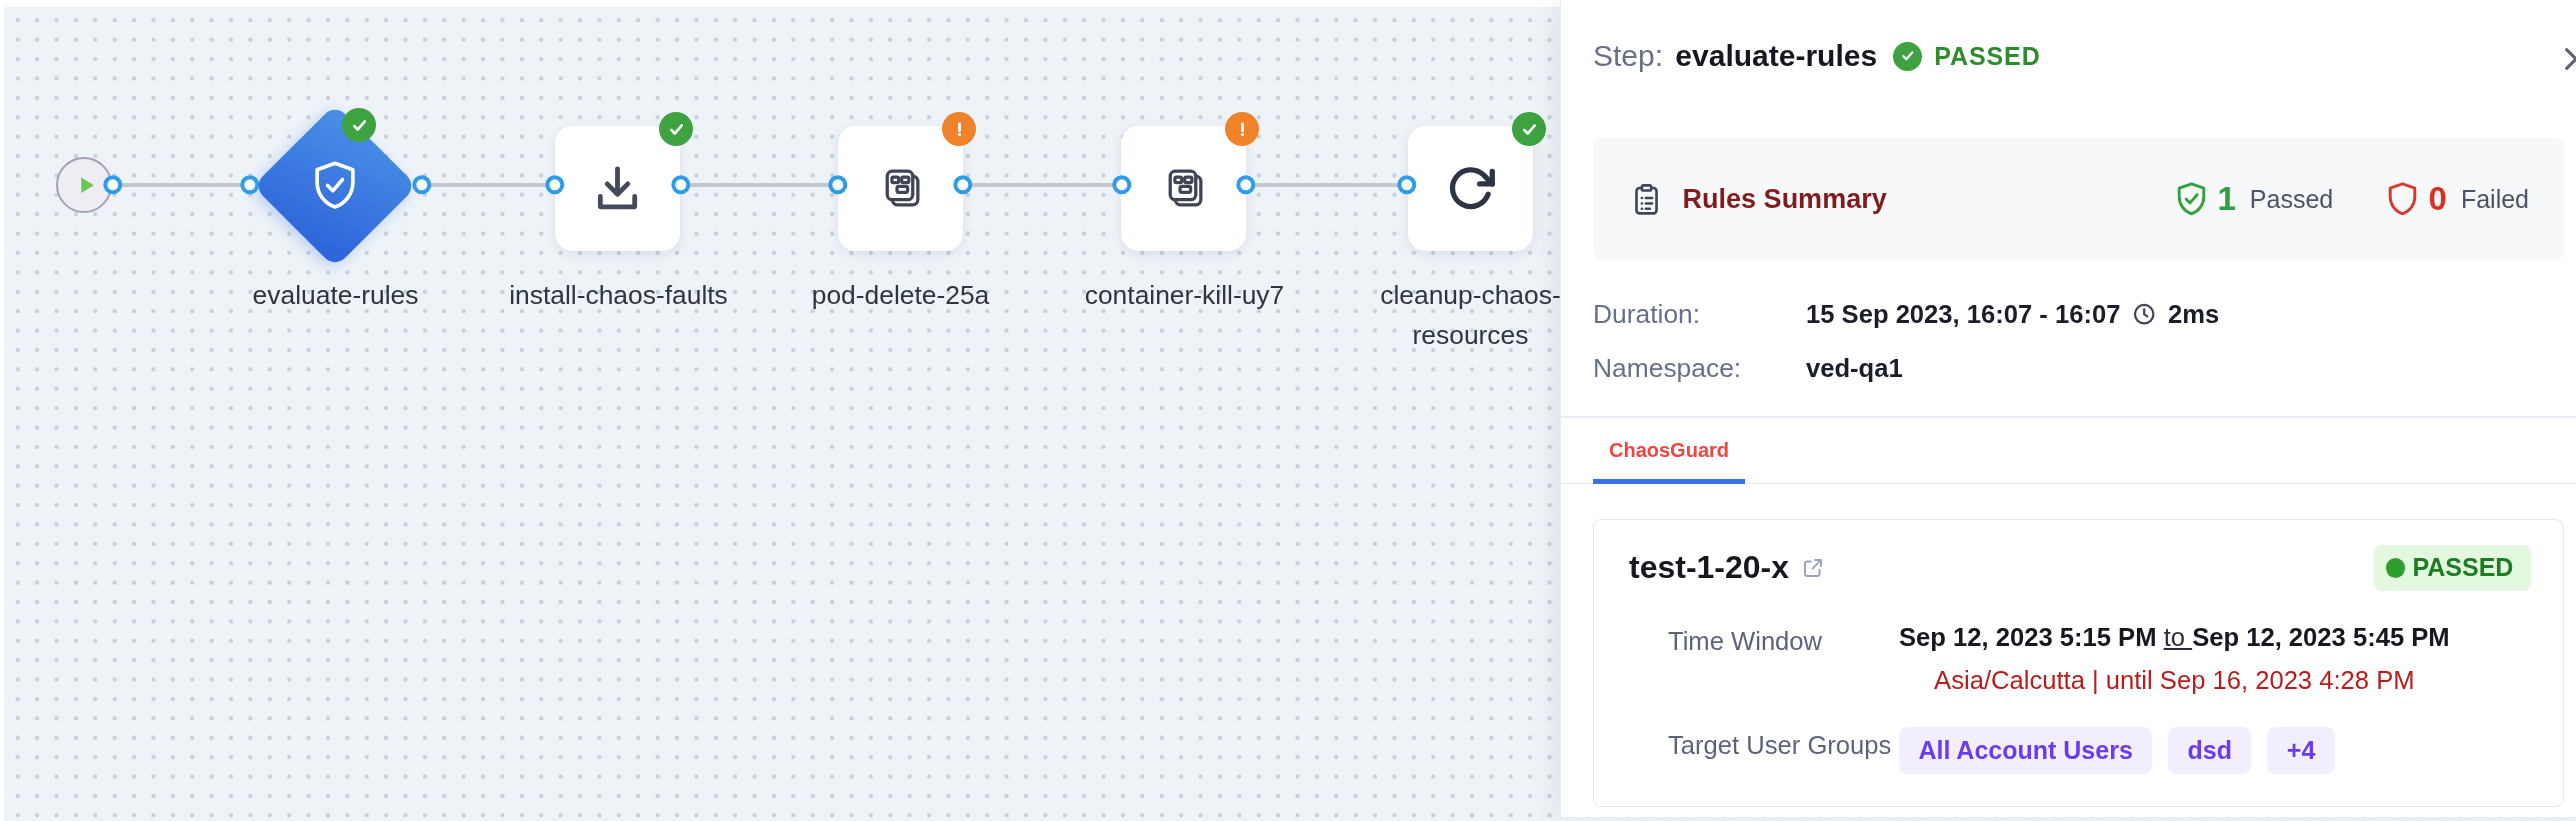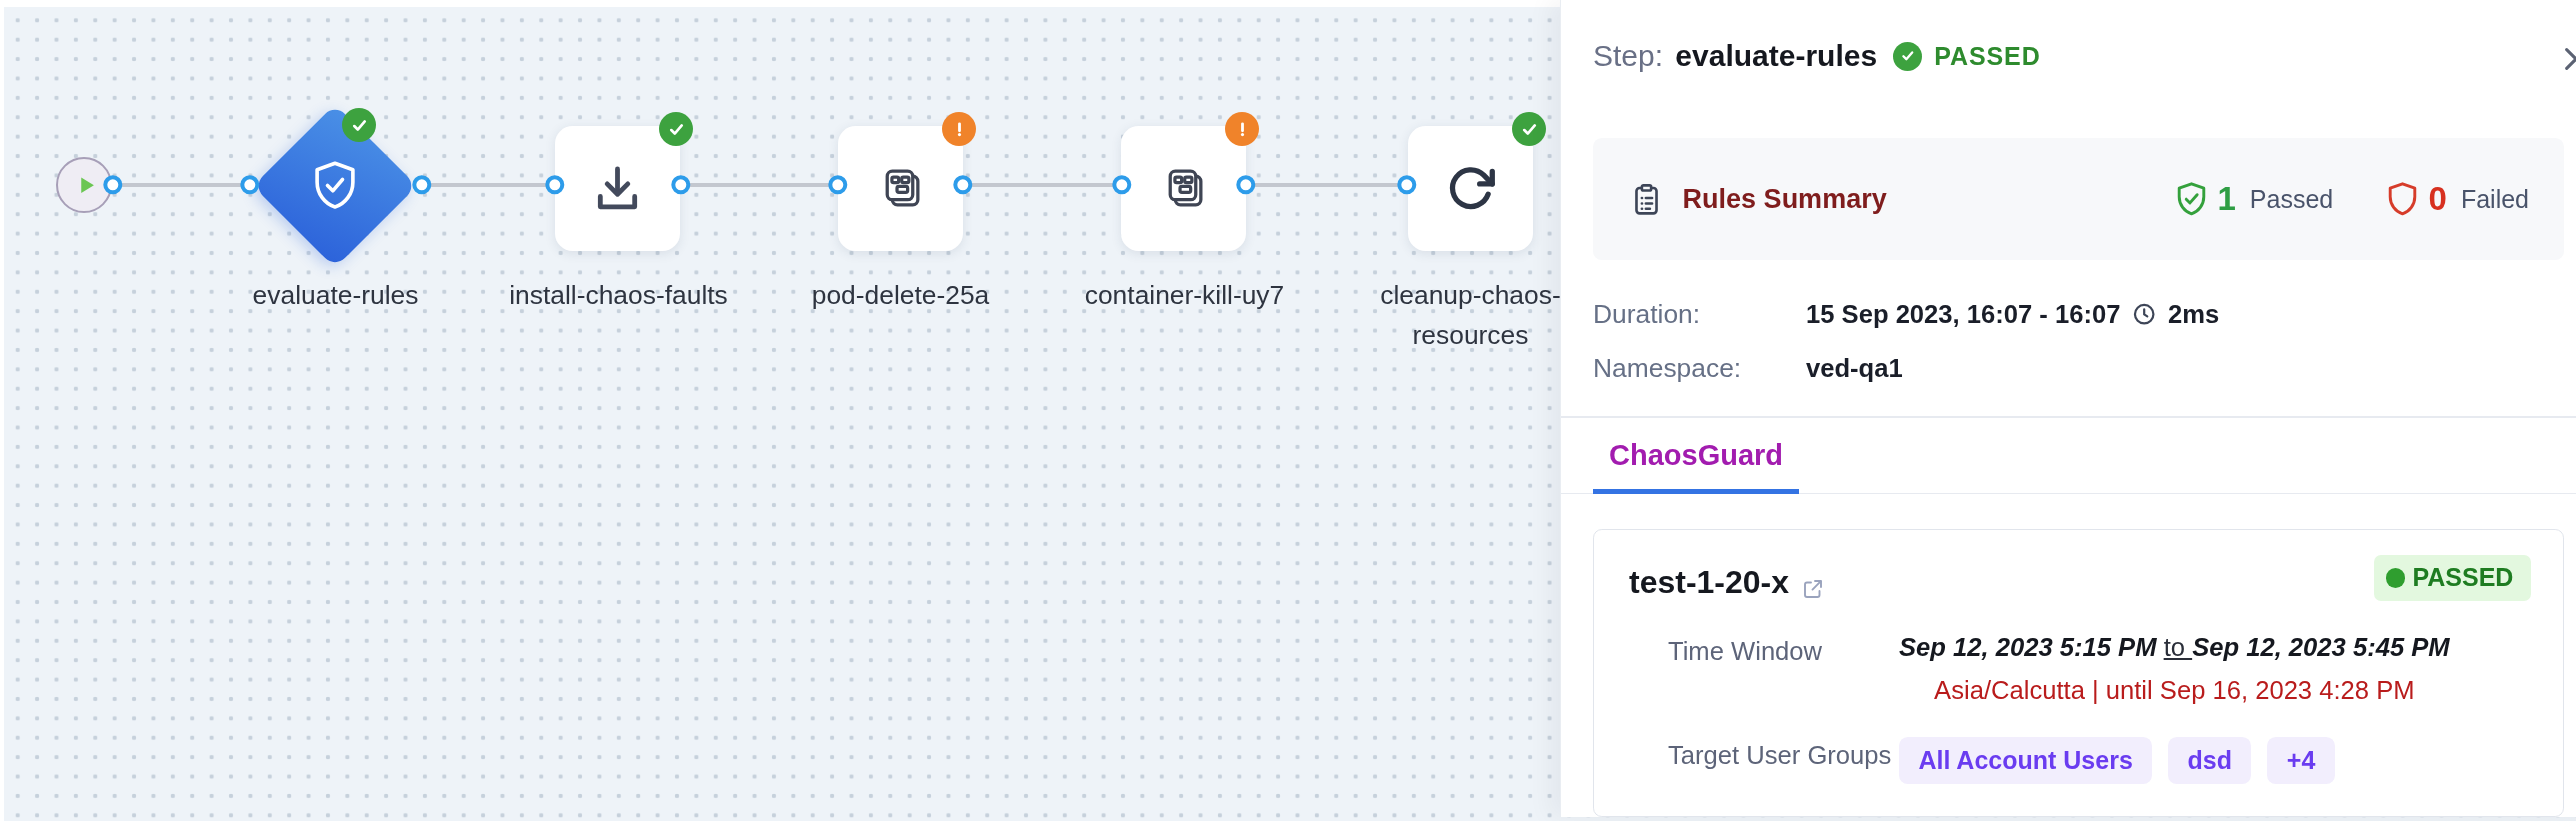--- a/index.html
+++ b/index.html
@@ -64,37 +64,37 @@
 
   .kv-row{display:flex;align-items:center;margin-top:39px;}
   .kv-row.second{margin-top:23px;}
   .kv-label{width:213px;font-size:26.4px;color:#667086;flex:none;}
   .kv-value{display:flex;align-items:center;gap:10.6px;font-size:25.6px;font-weight:600;color:#1a1e29;}
   .kv-value .elapsed{font-weight:600;}
 
   .divider{margin:32px -49px 0 -32px;height:1.8px;background:#e7eaf0;}
 
   .tabs{margin:0 -49px 0 -32px;padding:21px 0 0 32px;border-bottom:1.8px solid #e7eaf0;}
-  .tab{display:inline-block;font-size:29px;font-weight:700;color:#a21caf;
+  .tab{display:inline-block;font-size:20px;font-weight:700;color:#ef4444;
     padding:0 16px 17.6px 16px;border-bottom:5.3px solid #3473e3;margin-bottom:-1.8px;cursor:pointer;}
 
   .guard-card{margin-top:35px;border:1.8px solid #e1e5ec;border-radius:8.8px;
     padding:25px 32px 32px 35px;box-sizing:border-box;}
-  .guard-title-row{display:flex;align-items:flex-end;}
+  .guard-title-row{display:flex;align-items:center;}
   .guard-title{font-size:32px;font-weight:700;color:#15181f;}
   .ext-link{margin-left:12.3px;display:flex;cursor:pointer;}
   .guard-pill{margin-left:auto;display:flex;align-items:center;gap:7px;background:#e3f8df;
     border-radius:7px;padding:8.8px 17.6px 8.8px 12.3px;}
   .guard-pill-dot{width:19.4px;height:19.4px;border-radius:50%;background:#2f9e2f;}
   .guard-pill-text{font-size:25px;font-weight:700;color:#1e7c21;}
   .guard-row{display:flex;margin-top:32px;}
   .guard-row-label{width:270px;flex:none;padding-left:39px;box-sizing:border-box;
     font-size:25.6px;color:#5d6479;padding-top:3.5px;}
   .guard-row-value{font-size:25.6px;color:#15181f;}
-  .tw-bold{font-weight:700;color:#15181f;font-style:italic;}
+  .tw-bold{font-weight:700;color:#15181f;}
   .tw-join{font-weight:400;color:#2a2e39;text-decoration:underline;}
   .tw-note{margin-top:14px;font-weight:400;color:#b91c1c;text-align:center;}
   .group-pills{display:flex;gap:16px;align-items:center;}
   .group-pill{background:#f2eefd;border-radius:8.8px;padding:8.8px 19.4px;
     font-size:25px;font-weight:700;color:#6a3cf0;}
 </style>
 </head>
 <body>
 
 <div class="screen">

